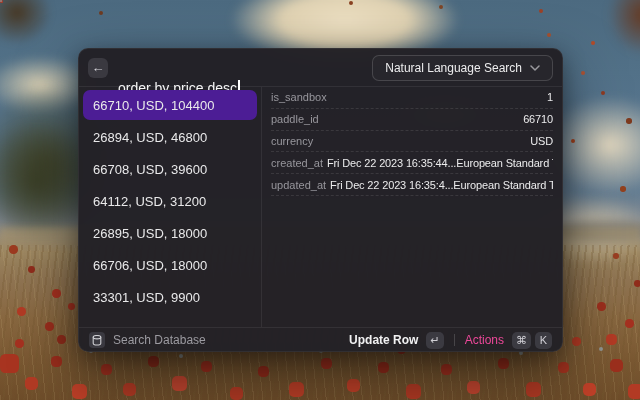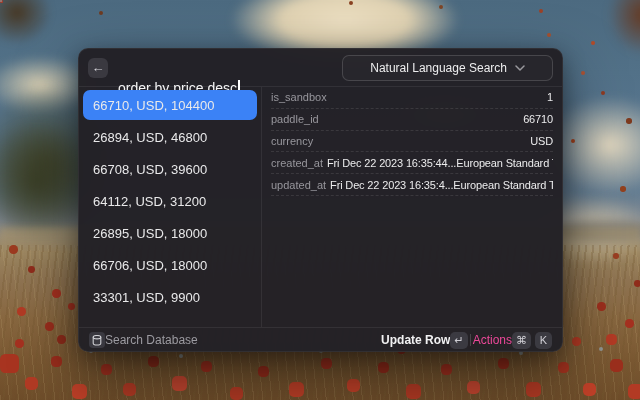--- a/index.html
+++ b/index.html
@@ -65,35 +65,35 @@
     box-shadow:0 25px 60px rgba(0,0,0,.5),0 6px 22px rgba(0,0,0,.35);
     color:#e9e9ea;}
   .hdr{height:38px;display:flex;align-items:center;gap:10px;padding:0 9px;
     border-bottom:1px solid rgba(255,255,255,.07);}
   .back-btn{width:20px;height:20px;border-radius:6px;background:#3a3940;color:#d6d5da;
     display:flex;align-items:center;justify-content:center;font-size:13px;line-height:1;flex:none;cursor:default;}
   .search-box{flex:1;display:flex;align-items:center;min-width:0;margin-top:40px;}
   .search-text{font-size:14px;color:#f4f4f5;white-space:nowrap;}
   .caret{width:2px;height:16px;background:#fff;margin-left:1px;animation:blink 1.1s steps(1) infinite;}
   @keyframes blink{50%{opacity:0;}}
-  .dropdown{height:26px;display:flex;align-items:center;gap:8px;padding:0 27px;
+  .dropdown{height:26px;display:flex;align-items:center;gap:8px;padding:0 12px;
     border:1px solid rgba(255,255,255,.15);border-radius:7px;background:rgba(255,255,255,.02);
     font-size:12px;color:#ededee;flex:none;}
   .body{display:flex;height:240px;}
   .col-list{width:183px;flex:none;border-right:1px solid rgba(255,255,255,.07);
     padding:3px 4px;overflow:hidden;}
   .list-item{height:30px;border-radius:7px;display:flex;align-items:center;
     padding:0 10px;margin-bottom:2px;font-size:13px;color:#e9e9ea;white-space:nowrap;}
-  .list-item.selected{background:#3b82f6;}
+  .list-item.selected{background:#4c1d95;}
   .col-detail{flex:1;padding:0 9px;overflow:hidden;min-width:0;}
   .detail-row{height:21.8px;display:flex;align-items:center;justify-content:space-between;gap:4px;
     border-bottom:1px dashed rgba(255,255,255,.1);font-size:11px;white-space:nowrap;}
   .detail-key{color:#97969c;flex:none;}
   .detail-value{color:#ebebec;text-align:right;overflow:hidden;letter-spacing:-.15px;}
-  .ftr{height:25px;display:flex;align-items:center;padding:0 10px;gap:0;
+  .ftr{height:25px;display:flex;align-items:center;padding:0 10px;gap:8px;
     border-top:1px solid rgba(255,255,255,.07);}
   .app-icon{width:16px;height:16px;border-radius:4px;background:#3a3940;flex:none;
     display:flex;align-items:center;justify-content:center;}
   .src-label{font-size:12px;color:#9c9ba1;}
   .ftr-spacer{flex:1;}
   .primary-label{font-size:12px;font-weight:700;color:#f1f1f2;margin-left:9px;}
   .key-badge{background:#3b3a41;border-radius:5px;height:17px;min-width:17px;padding:0 4px;
     display:flex;align-items:center;justify-content:center;font-size:11px;color:#cfced4;flex:none;}
   .ftr-div{width:1px;height:12px;background:rgba(255,255,255,.16);margin:0 2px;flex:none;}
   .actions-label{font-size:12px;color:#ec4899;}

